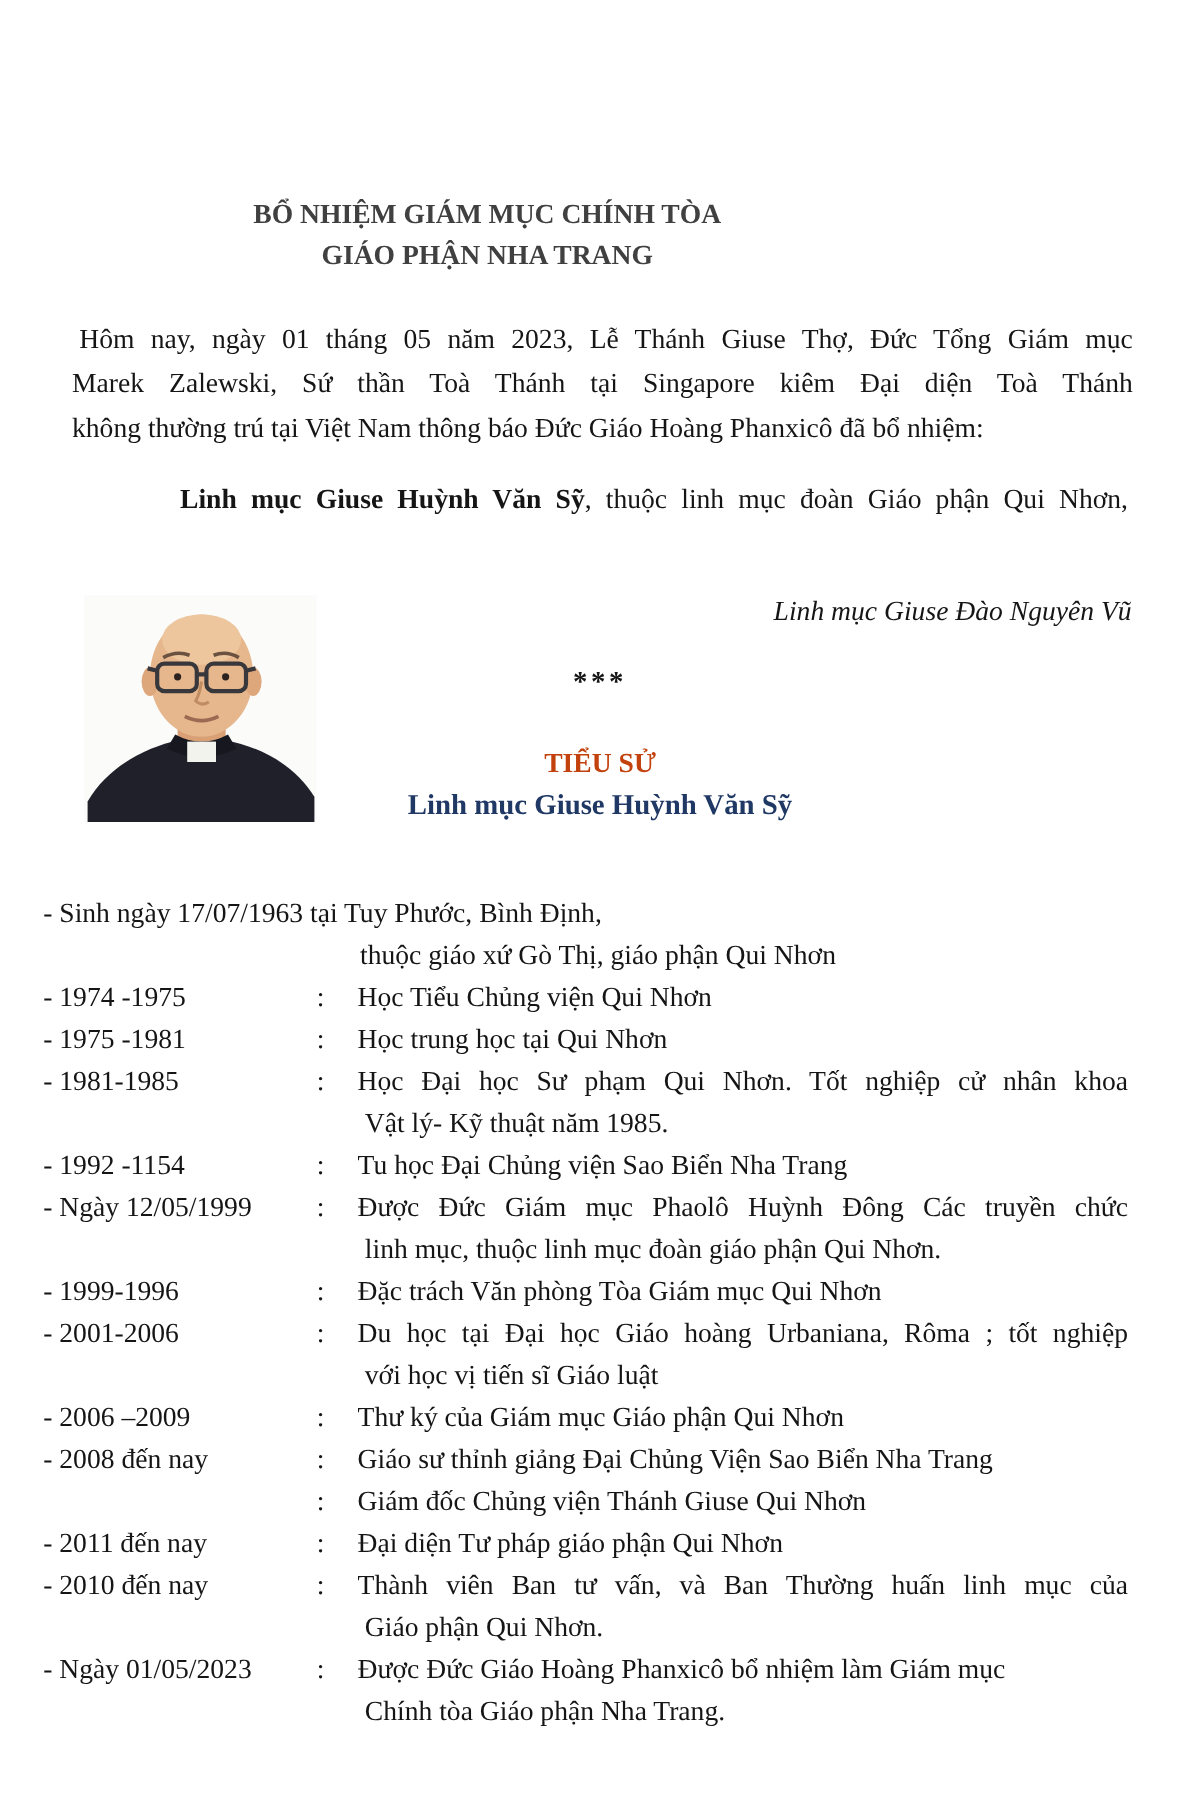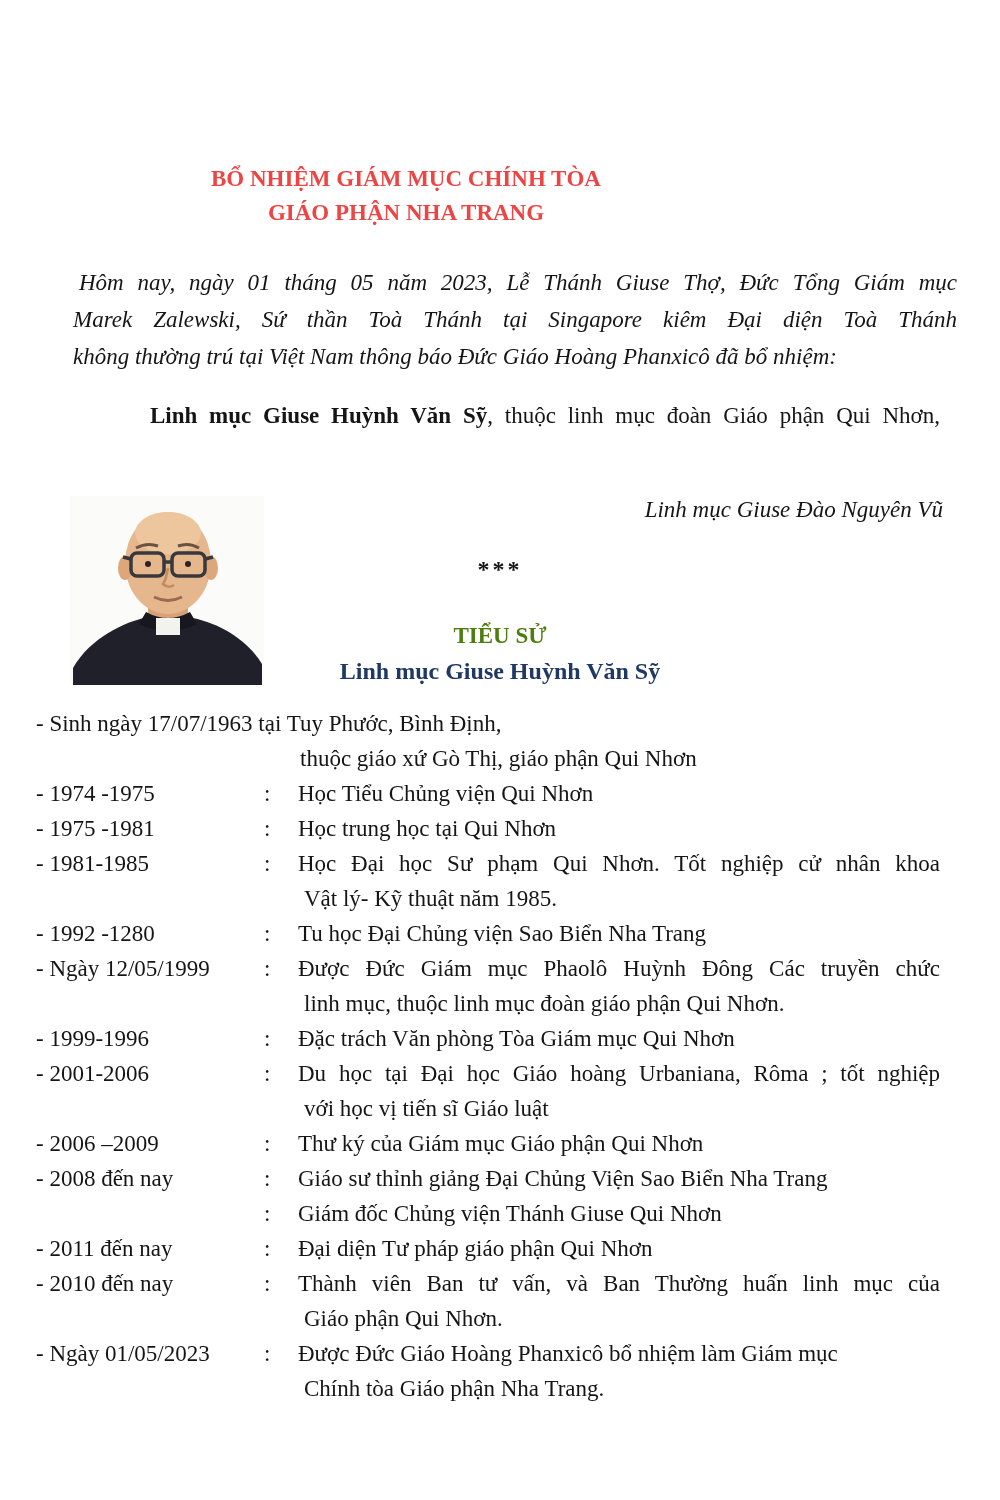--- a/index.html
+++ b/index.html
@@ -8,26 +8,26 @@
     width:1000px;height:1500px;
     background:#ffffff;
     font-family:"Liberation Serif","DejaVu Serif",serif;
     color:#151515;
     overflow:hidden;
   }
   
   .doc-title{
     position:absolute;top:162px;left:0;width:812px;
     text-align:center;font-weight:bold;font-size:23px;line-height:34px;
-    color:#ef4444;
+    color:#404040;
   }
   
   .intro{
-    position:absolute;top:264px;left:73px;width:884px;
-    font-size:23px;line-height:37px;font-style:italic;
+    position:absolute;top:264px;left:60px;width:884px;
+    font-size:23px;line-height:37px;
   }
   .intro .line:first-child{text-indent:6px;}
   .stretch{text-align:justify;text-align-last:justify;}
   
   .appointment{
     position:absolute;top:397px;left:150px;width:790px;
     font-size:23px;line-height:37px;
   }
   
   .photo{
@@ -39,33 +39,33 @@
     font-style:italic;font-size:23px;line-height:28px;
   }
   
   .stars{
     position:absolute;top:556px;left:0;width:1000px;
     text-align:center;font-weight:bold;font-size:24px;letter-spacing:3px;
   }
   
   .bio-heading{
     position:absolute;top:623px;left:0;width:1000px;
-    text-align:center;font-weight:bold;font-size:23px;color:#4d7c0f;
+    text-align:center;font-weight:bold;font-size:23px;color:#c2410c;
   }
   .bio-subheading{
     position:absolute;top:658px;left:0;width:1000px;
     text-align:center;font-weight:bold;font-size:24px;color:#1f3864;
   }
   
   .timeline{
     position:absolute;top:706px;left:36px;width:904px;
     font-size:23px;line-height:35px;
   }
   .t-row{display:grid;grid-template-columns:226px 36px auto;}
-  .t-full{grid-column:1 / 4;}
+  .t-full{grid-column:1 / 4;margin-top:37px;}
   .t-label{grid-column:1;}
   .t-sep{grid-column:2;text-align:left;padding-left:2px;}
   .t-text{grid-column:3;}
   .t-cont{grid-column:3;padding-left:6px;}
   .t-cont.full-cont{grid-column:1 / 4;padding-left:264px;}
 </style>
 </head>
 <body>
 
 <div class="page">
@@ -150,21 +150,21 @@
     <div class="t-row">
 
       <div class="t-label">- 1981-1985</div>
       <div class="t-sep">:</div>
       <div class="t-text stretch">Học Đại học Sư phạm Qui Nhơn. Tốt nghiệp cử nhân khoa</div>
       <div class="t-cont">Vật lý- Kỹ thuật năm 1985.</div>
     </div>
 
     <div class="t-row">
 
-      <div class="t-label">- 1992 -1280</div>
+      <div class="t-label">- 1992 -1154</div>
       <div class="t-sep">:</div>
       <div class="t-text">Tu học Đại Chủng viện Sao Biển Nha Trang</div>
 
     </div>
 
     <div class="t-row">
 
       <div class="t-label">- Ngày 12/05/1999</div>
       <div class="t-sep">:</div>
       <div class="t-text stretch">Được Đức Giám mục Phaolô Huỳnh Đông Các truyền chức</div>

